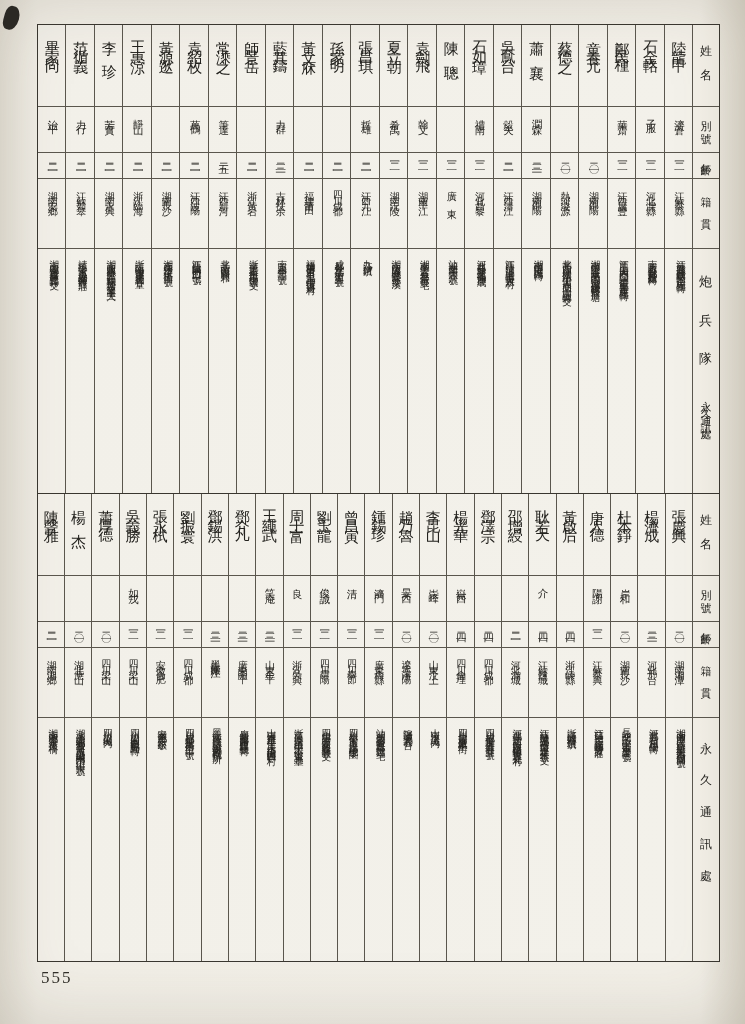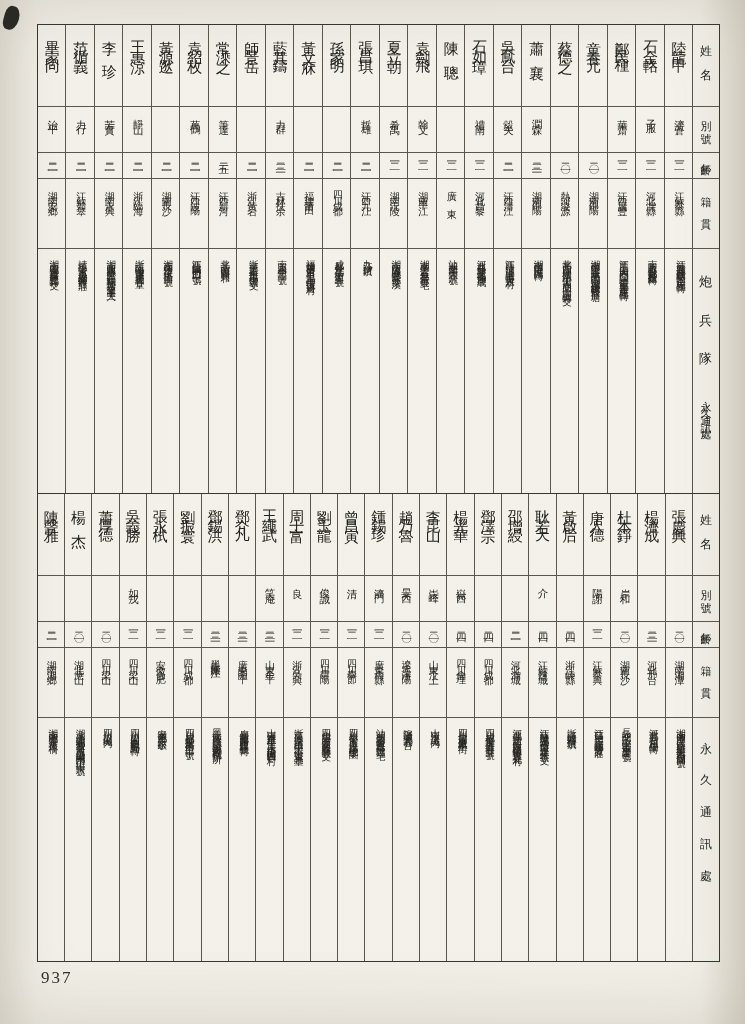--- a/index.html
+++ b/index.html
@@ -424,14 +424,14 @@
           <div class="cell name-cell" style="letter-spacing: 9px;">陳聲雅</div>
           <div class="cell alias-cell"></div>
           <div class="cell age-cell">二二</div>
           <div class="cell origin-cell" style="letter-spacing: 5px;">湖南湘鄉</div>
           <div class="cell address-cell">湖南湘鄉谷水大埠橋</div>
         </div>
       </div>
 
   </div>
 
-  <div class="page-number">937</div>
+  <div class="page-number">555</div>
 </div>
 
 </body></html>

